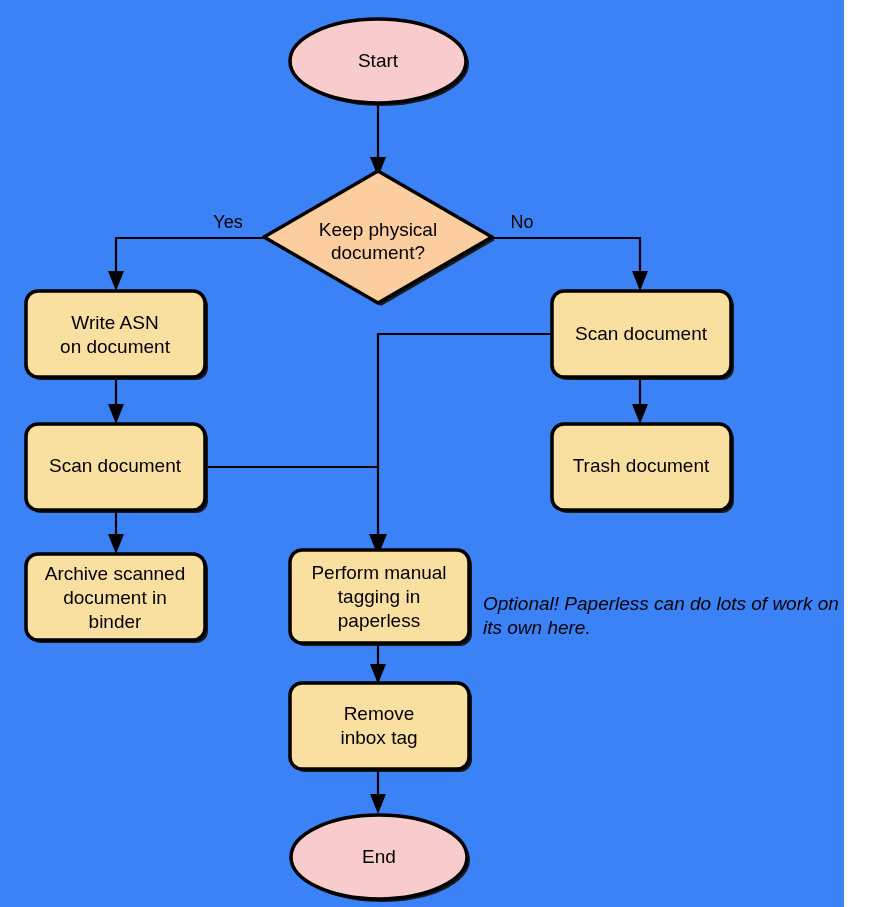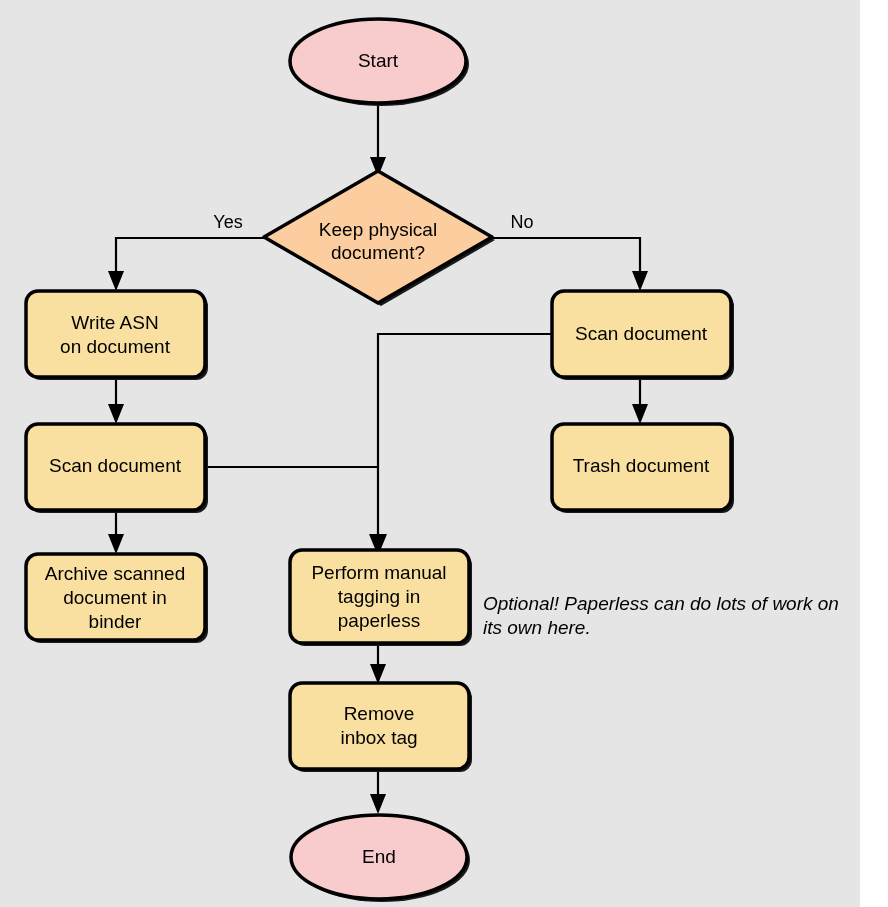--- a/index.html
+++ b/index.html
@@ -9,23 +9,22 @@
     background: #ffffff;
   }
   body {
     font-family: "Liberation Sans", sans-serif;
     -webkit-font-smoothing: antialiased;
   }
   #flowchart-canvas {
     position: relative;
     width: 844px;
     height: 907px;
-    background: #e5e5e5;
+    background: #3b82f6;
     overflow: hidden;
-    padding-left: 16px;
   }
   #flow-svg {
     position: absolute;
     top: 0;
     left: 0;
     width: 888px;
     height: 907px;
     display: block;
   }
   .node-label {

